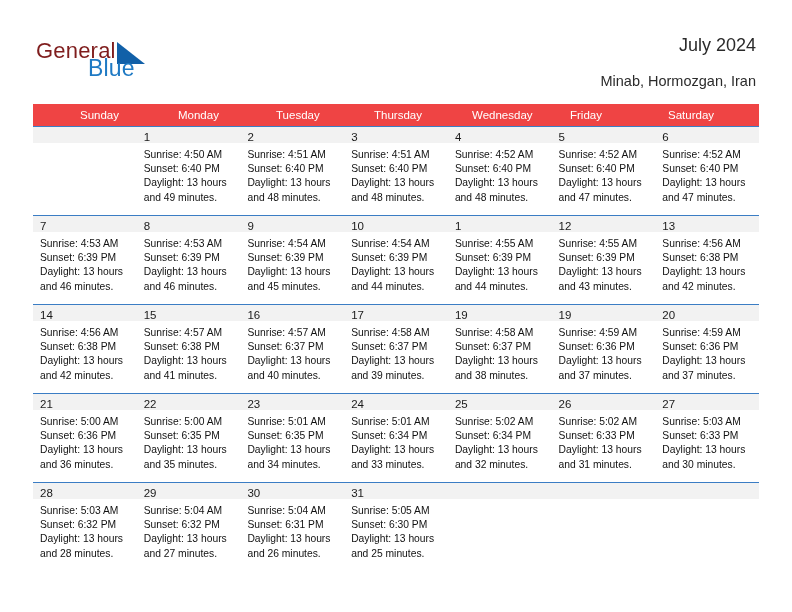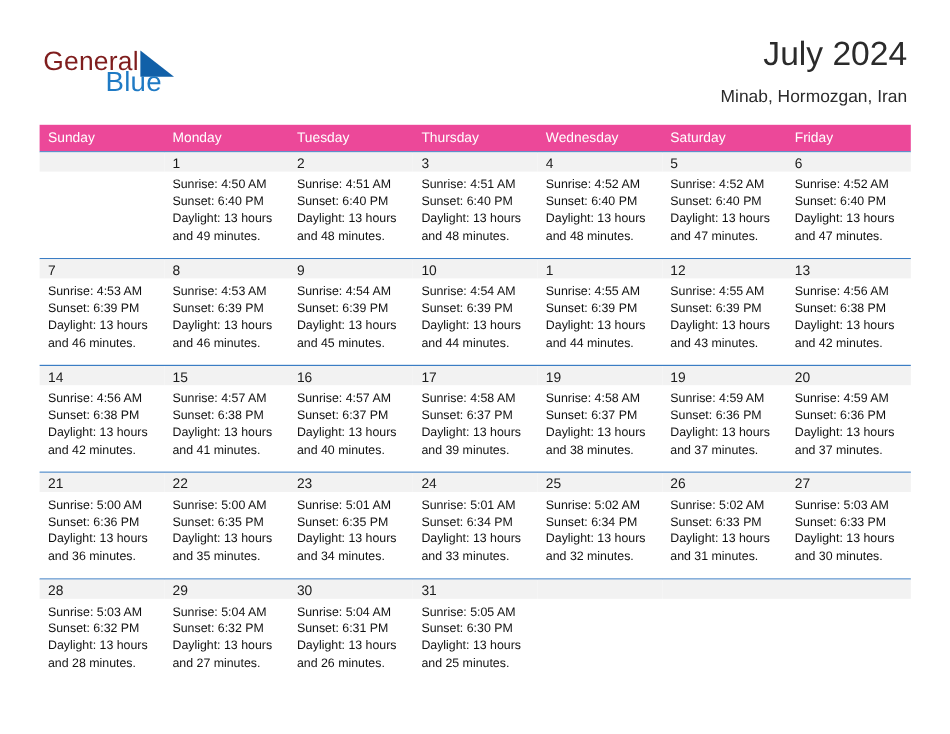--- a/index.html
+++ b/index.html
@@ -67,21 +67,21 @@
     border-top: 22px solid transparent;
   }
 
   .title-block {
     position: absolute;
     right: 36px;
     top: 28px;
     text-align: right;
   }
   .cal-title {
-    font-size: 28px;
+    font-size: 18px;
     color: #2b2b2b;
     font-weight: normal;
     line-height: 34px;
     white-space: nowrap;
   }
   .cal-subtitle {
     font-size: 14.5px;
     color: #2b2b2b;
     line-height: 20px;
     margin-top: 9px;
@@ -90,22 +90,23 @@
 
   
   .calendar {
     position: absolute;
     left: 33px;
     top: 104px;
     width: 726px;
   }
   .dow-row {
     display: flex;
-    background: #ec4899;
+    background: #ef4444;
     height: 22px;
+    padding-left: 40px;
   }
   .dow {
     flex: 1 1 0;
     box-sizing: border-box;
     padding: 3px 0 0 7px;
     color: #ffffff;
     font-size: 11.5px;
     line-height: 16px;
     white-space: nowrap;
   }
@@ -167,22 +168,22 @@
 
   </div>
 
   <div class="calendar">
     <div class="dow-row" id="dow-row">
         <div class="dow">Sunday</div>
         <div class="dow">Monday</div>
         <div class="dow">Tuesday</div>
         <div class="dow">Thursday</div>
         <div class="dow">Wednesday</div>
+        <div class="dow">Friday</div>
         <div class="dow">Saturday</div>
-        <div class="dow">Friday</div>
       </div>
     <div id="weeks-container">
         <div class="week">
           <div class="cell empty">
             <div class="daynum-band"><span class="daynum"></span></div>
             <div class="cell-body"></div>
           </div>
           <div class="cell">
             <div class="daynum-band"><span class="daynum">1</span></div>
             <div class="cell-body">

